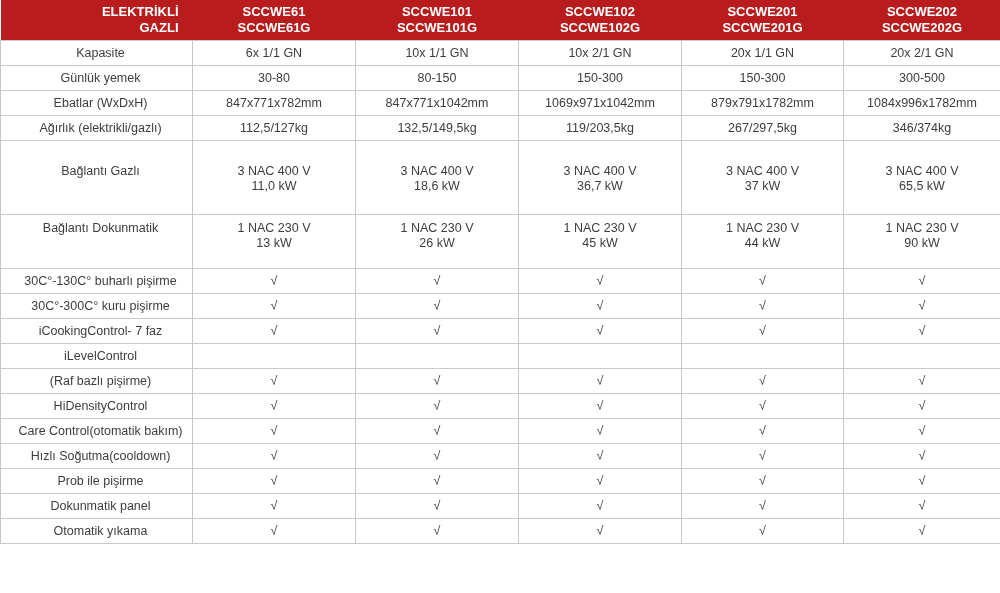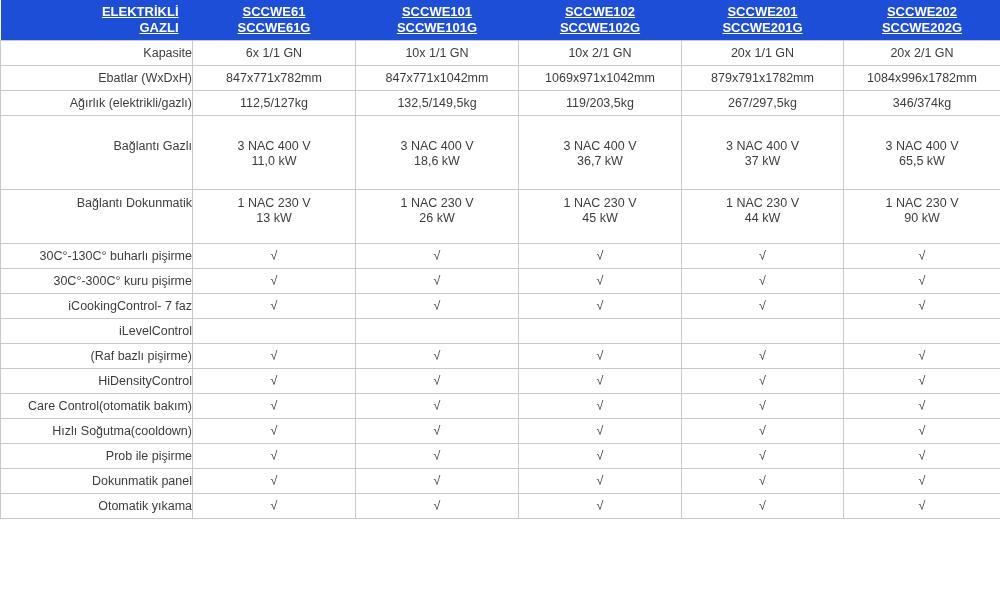--- a/index.html
+++ b/index.html
@@ -14,52 +14,51 @@
     overflow: hidden;
     background: #ffffff;
   }
   table.spec {
     width: 1000px;
     border-collapse: collapse;
     table-layout: fixed;
   }
   
   thead th {
-    background: #1d4ed8;
+    background: #b91c1c;
     color: #ffffff;
     font-weight: bold;
     font-size: 13px;
     line-height: 16px;
     height: 40px;
     padding: 0;
     border: none;
     text-align: center;
     vertical-align: middle;
-    text-decoration: underline;
   }
   thead th.corner {
     text-align: right;
     padding-right: 14px;
   }
   
   tbody td {
     border: 1px solid #c9c9c9;
     background: #ffffff;
     color: #3d3d3d;
     font-size: 12.5px;
     line-height: 15px;
     height: 24px;
     padding: 0;
     text-align: center;
     vertical-align: middle;
     overflow: hidden;
     white-space: nowrap;
   }
   tbody td.label-cell {
-    text-align: right;
+    text-align: center;
     padding-left: 8px;
   }
   
   tr.r4 td { height: 50px; vertical-align: top; padding-top: 23px; }
   tr.r5 td { height: 47px; vertical-align: top; padding-top: 6px; }
   tbody td .line { display: block; }
 </style>
 </head>
 <body>
 
@@ -103,20 +102,28 @@
     </thead>
     <tbody>
         <tr class="r0">
           <td class="label-cell">Kapasite</td>
           <td>6x 1/1 GN</td>
           <td>10x 1/1 GN</td>
           <td>10x 2/1 GN</td>
           <td>20x 1/1 GN</td>
           <td>20x 2/1 GN</td>
         </tr>
+        <tr class="r1">
+          <td class="label-cell">Günlük yemek</td>
+          <td>30-80</td>
+          <td>80-150</td>
+          <td>150-300</td>
+          <td>150-300</td>
+          <td>300-500</td>
+        </tr>
         <tr class="r2">
           <td class="label-cell">Ebatlar (WxDxH)</td>
           <td>847x771x782mm</td>
           <td>847x771x1042mm</td>
           <td>1069x971x1042mm</td>
           <td>879x791x1782mm</td>
           <td>1084x996x1782mm</td>
         </tr>
         <tr class="r3">
           <td class="label-cell">Ağırlık (elektrikli/gazlı)</td>

